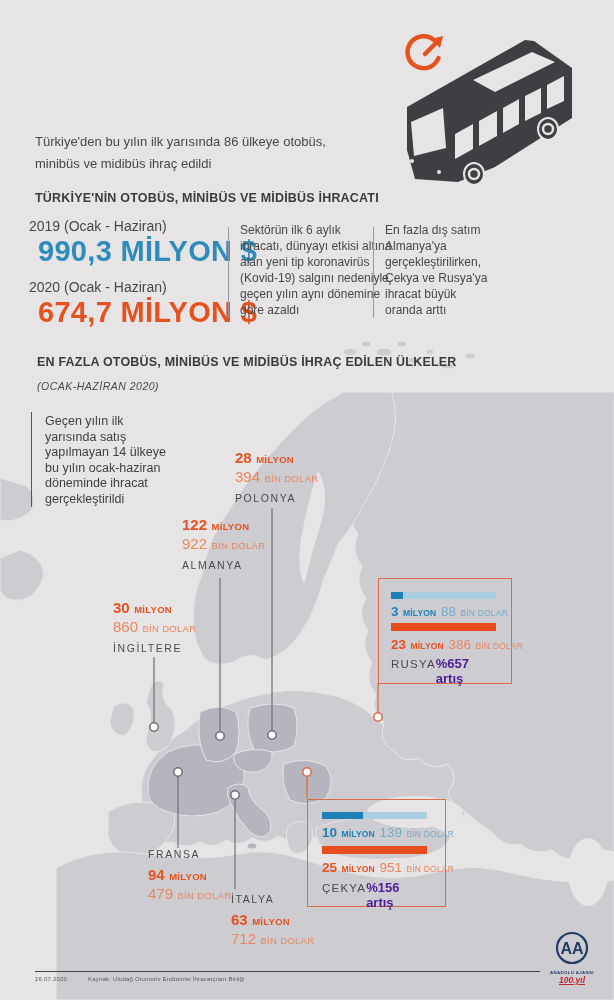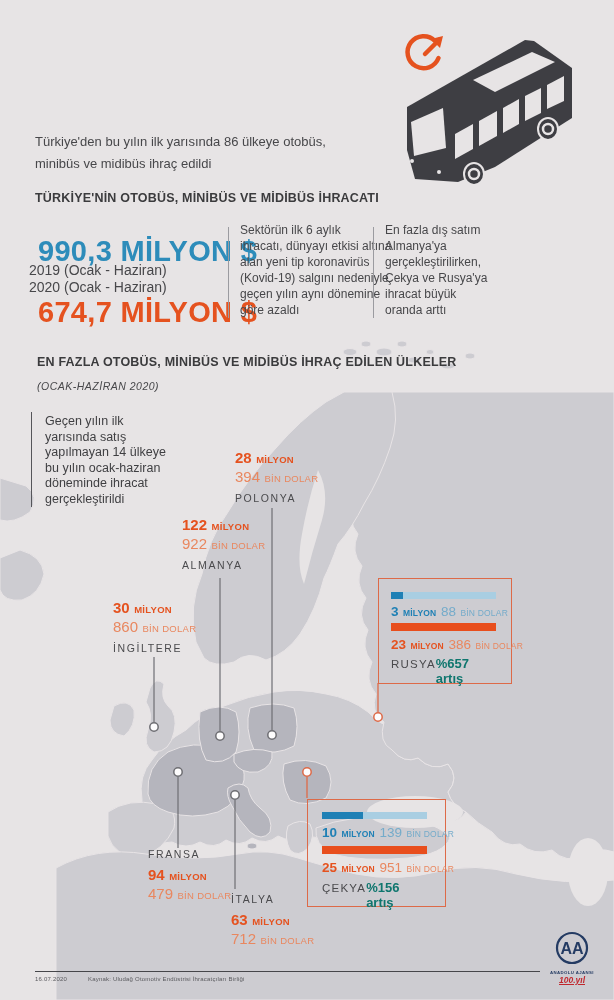--- a/index.html
+++ b/index.html
@@ -42,21 +42,21 @@
   .bnum{font-size:13.5px;font-weight:700;}
   .bnum2{font-size:13.5px;font-weight:400;}
   .bunit{font-size:8.5px;font-weight:700;letter-spacing:0.2px;}
   .bunit2{font-size:8.5px;letter-spacing:0.2px;}
   .blue .bnum,.blue .bunit{color:#1f80b5;}
   .blue .bnum2,.blue .bunit2{color:#74abca;}
   .or .bnum,.or .bunit{color:#e5521f;}
   .or .bnum2,.or .bunit2{color:#e9875f;}
   .prow{position:absolute;display:flex;justify-content:space-between;align-items:baseline;}
   .pname{font-size:11.5px;color:#4a4a4d;letter-spacing:1.2px;}
-  .pchange{font-size:13px;font-weight:700;color:#0f766e;}
+  .pchange{font-size:13px;font-weight:700;color:#4c1d95;}
 
   
   .foot-line{left:35px;top:971px;width:505px;height:1px;background:#46464a;}
   .foot-text{top:976px;font-size:6px;color:#5a5a5e;letter-spacing:0.2px;}
   .aa-logo{left:548px;top:931px;width:48px;text-align:center;z-index:6;}
   .aa-name{font-size:4.3px;font-weight:700;color:#243b63;letter-spacing:0.4px;margin-top:1px;}
   .aa-year{font-size:8.5px;font-weight:700;color:#c0272d;font-style:italic;text-decoration:underline;}
 </style>
 </head>
 <body>
@@ -151,21 +151,21 @@
     <polygon points="81,93 99,83 99,108 81,118" fill="#e7e4e5"></polygon>
     <polygon points="105,80 121,71 121,96 105,105" fill="#e7e4e5"></polygon>
     <polygon points="127,68 143,60 143,85 127,93" fill="#e7e4e5"></polygon>
     <polygon points="149,57 166,48 166,73 149,81" fill="#e7e4e5"></polygon>
     <circle cx="14" cy="133" r="2" fill="#e7e4e5"></circle>
     <circle cx="41" cy="144" r="2" fill="#e7e4e5"></circle>
   </svg>
 
   <div class="abs sec-head" style="left:35px;top:191px;">TÜRKİYE'NİN OTOBÜS, MİNİBÜS VE MİDİBÜS İHRACATI</div>
 
-  <div class="abs year-label" style="top:218px;margin-top:44px;">2019 (Ocak - Haziran)</div>
+  <div class="abs year-label" style="top:218px;">2019 (Ocak - Haziran)</div>
   <div class="abs big-val blue-val" style="top:235px;">990,3 MİLYON $</div>
   <div class="abs year-label" style="top:279px;">2020 (Ocak - Haziran)</div>
   <div class="abs big-val orange-val" style="top:296px;">674,7 MİLYON $</div>
 
   <div class="abs vline" style="left:228px;top:227px;height:91px;"></div>
   <div class="abs note pre" style="left:240px;top:222px;">Sektörün ilk 6 aylık
 ihracatı, dünyayı etkisi altına
 alan yeni tip koronavirüs
 (Kovid-19) salgını nedeniyle
 geçen yılın aynı dönemine

